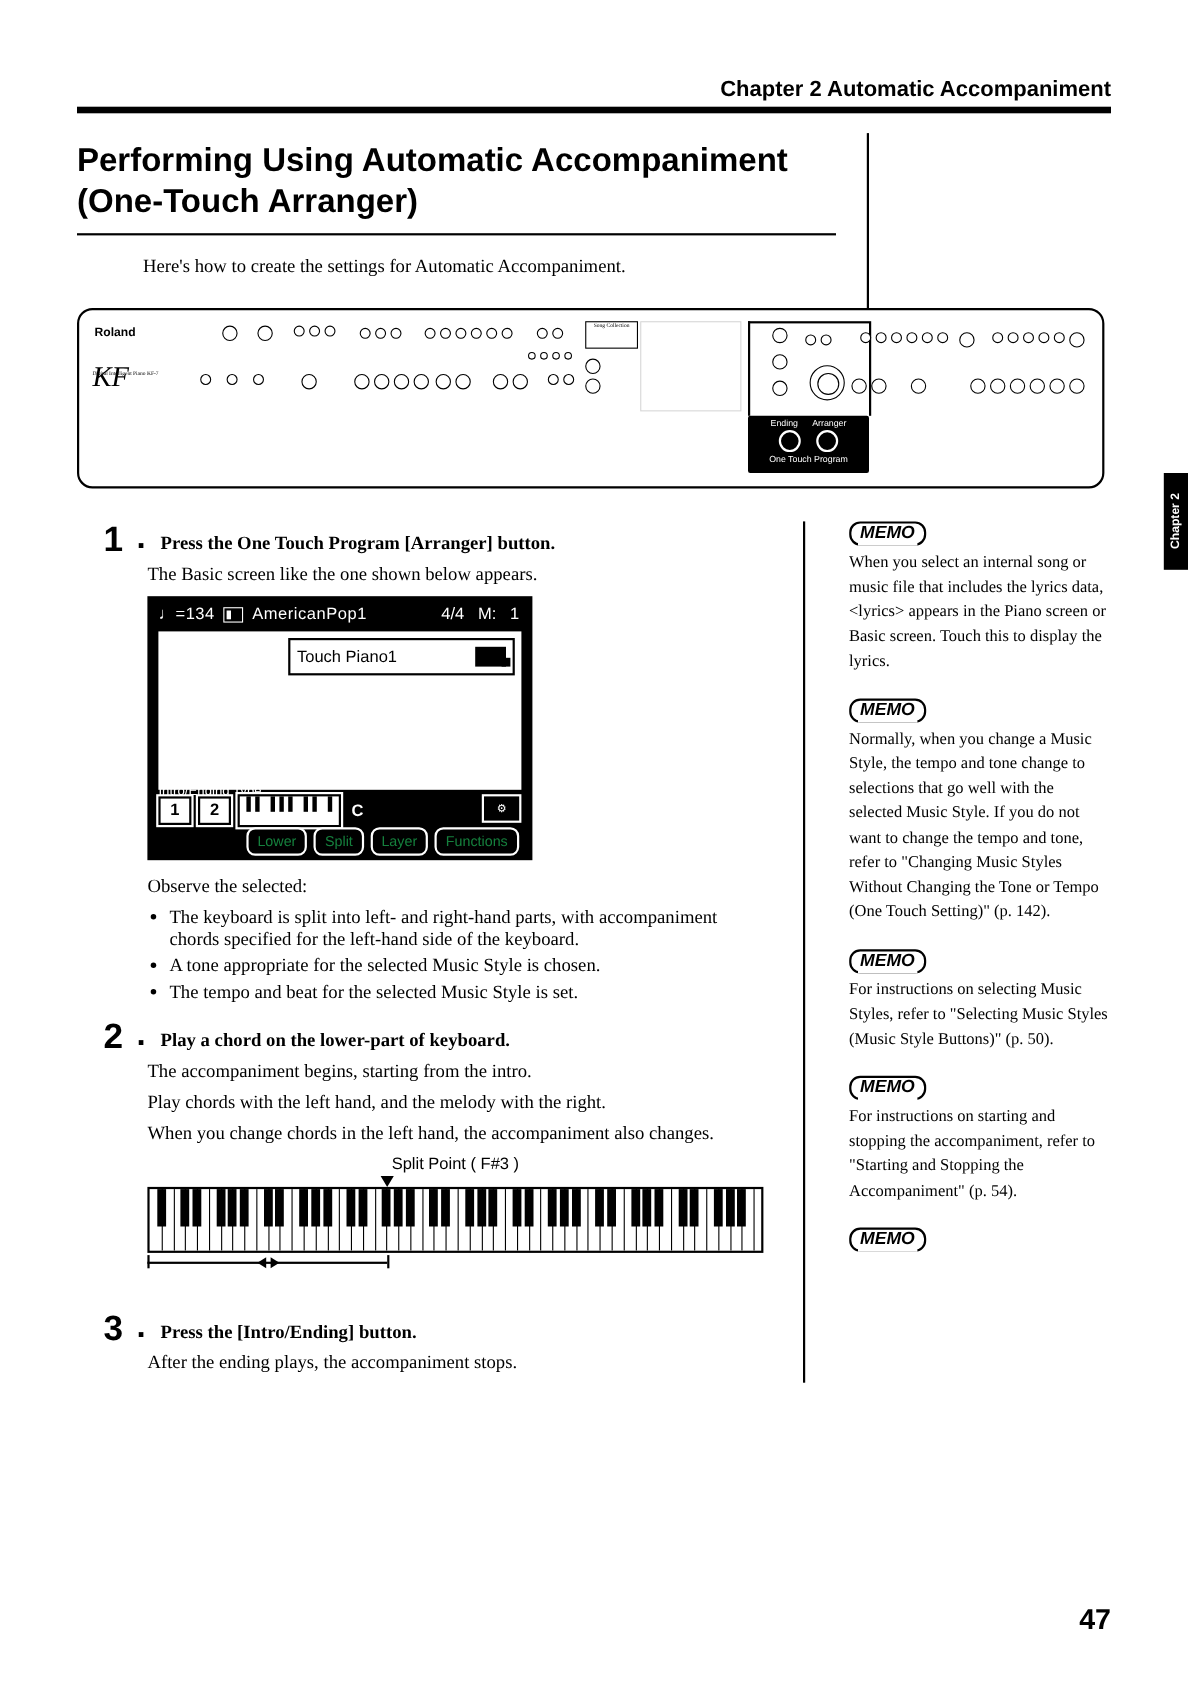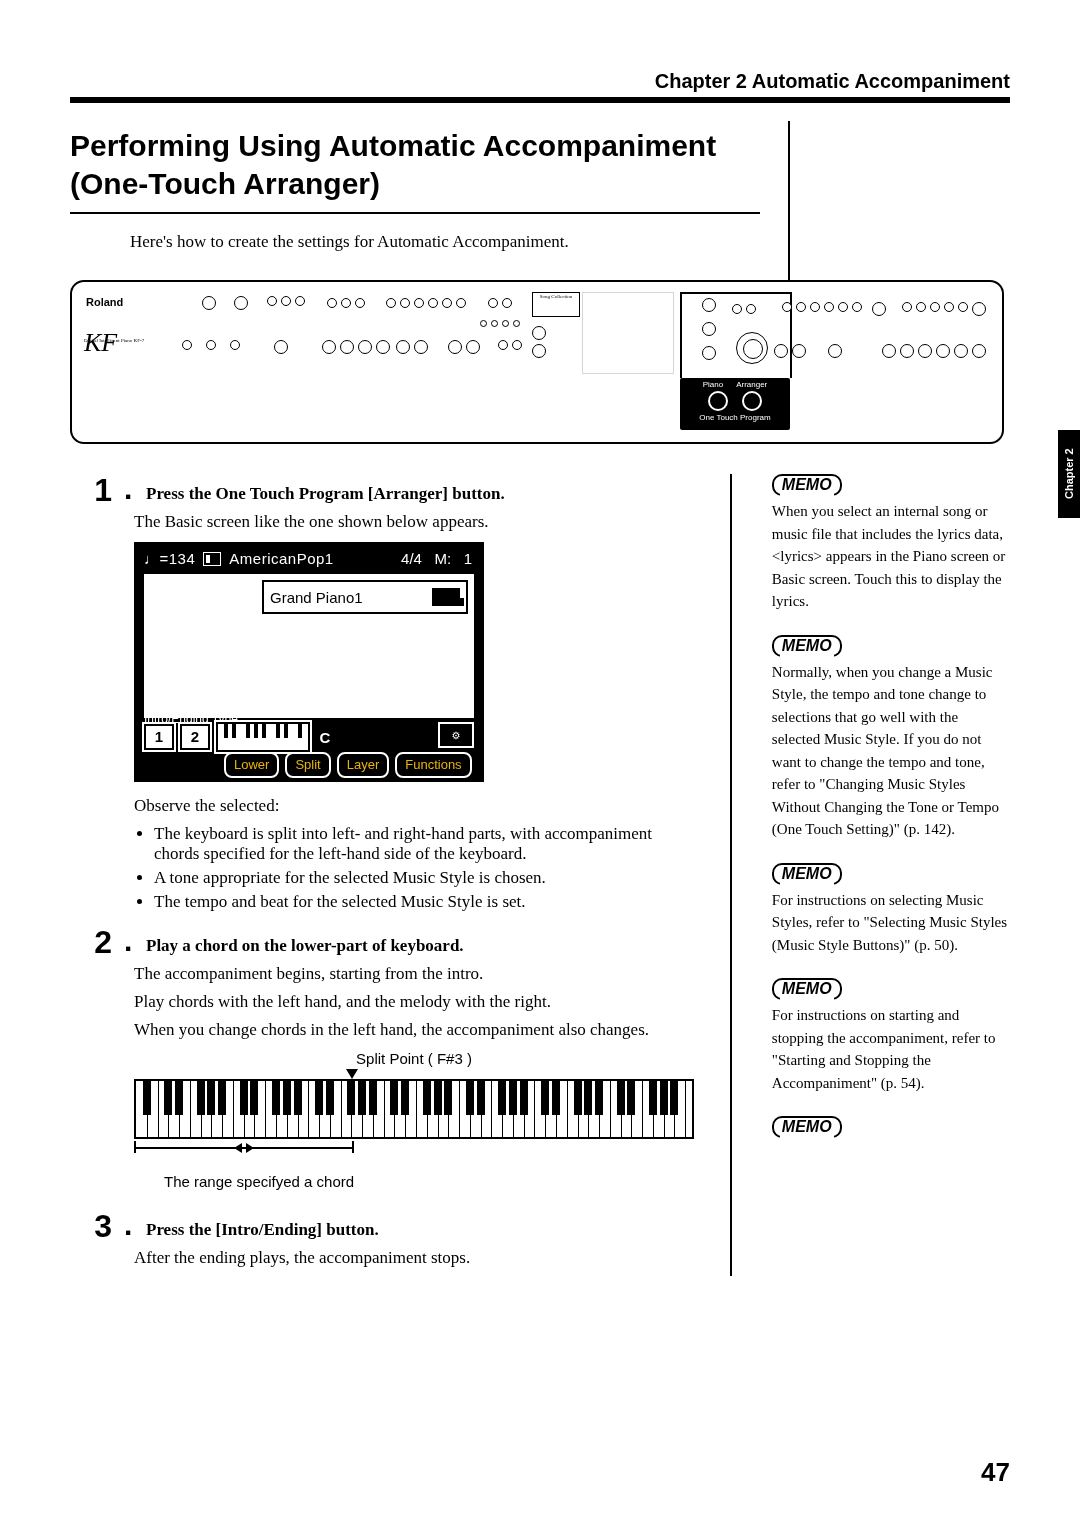--- a/index.html
+++ b/index.html
@@ -327,21 +327,21 @@
     display: flex;
     gap: 6px;
   }
   .scr-btn {
     height: 22px;
     padding: 0 8px;
     border: 2px solid #fff;
     font-size: 13px;
     line-height: 22px;
     background: #000;
-    color: #eab308;
+    color: #15803d;
     border-radius: 8px;
   }
 
   .kbd-diagram {
     width: 560px;
     margin: 10px 0 20px 0;
     position: relative;
   }
   .kbd-label-top {
     text-align: center;
@@ -611,21 +611,21 @@
       <span class="pbtn big"></span>
     </div>
     <div class="panel-buttons" style="left:900px; top:20px;">
       <span class="pbtn big"></span>
     </div>
     <div class="panel-buttons" style="left:900px; top:62px;">
       <span class="pbtn big"></span>
     </div>
 
     <div class="panel-one-touch">
-      <span>Piano</span>
+      <span>Ending</span>
       &nbsp;&nbsp;&nbsp;&nbsp;
       <span>Arranger</span><br>
       <span class="ot-btn"></span>
       <span class="ot-btn"></span><br>
       <span>One Touch Program</span>
     </div>
   </div>
 
   <div class="two-col">
 
@@ -647,21 +647,21 @@
           </div>
           <div class="screen-top2">
             <span>4/4</span>
             &nbsp;
             <span>M:</span>
             &nbsp;
             <span>1</span>
           </div>
           <div class="screen-area">
             <div class="screen-tone-box">
-              <span>Grand Piano1</span>
+              <span>Touch Piano1</span>
               <span class="piano-icon"></span>
             </div>
           </div>
           <div class="screen-intro" style="bottom:56px;">Intro/Ending Type</div>
           <div class="screen-bot-row1">
             <div class="num-box">1</div>
             <div class="num-box">2</div>
             <div class="mini-kbd">
               <span class="bk" style="left:6px"></span>
                 <span class="bk" style="left:14px"></span>
@@ -793,21 +793,20 @@
               <div class="bk" style="left: 523.692px;"></div>
               <div class="bk" style="left: 534.462px;"></div>
             </div>
           <div class="kbd-range">
             <div class="bar"></div>
             <div class="tickL"></div>
               <div class="tickR"></div>
             <div class="ah"></div>
               <div class="ah2"></div>
           </div>
-          <div class="kbd-label-bot">The range specifyed a chord</div>
         </div>
       </div>
 
       <div class="step">
         <div class="step-num">3</div>
         <div class="step-dot">.</div>
         <div class="step-head">Press the [Intro/Ending] button.</div>
       </div>
       <div class="step-body">
         <p>After the ending plays, the accompaniment stops.</p>

